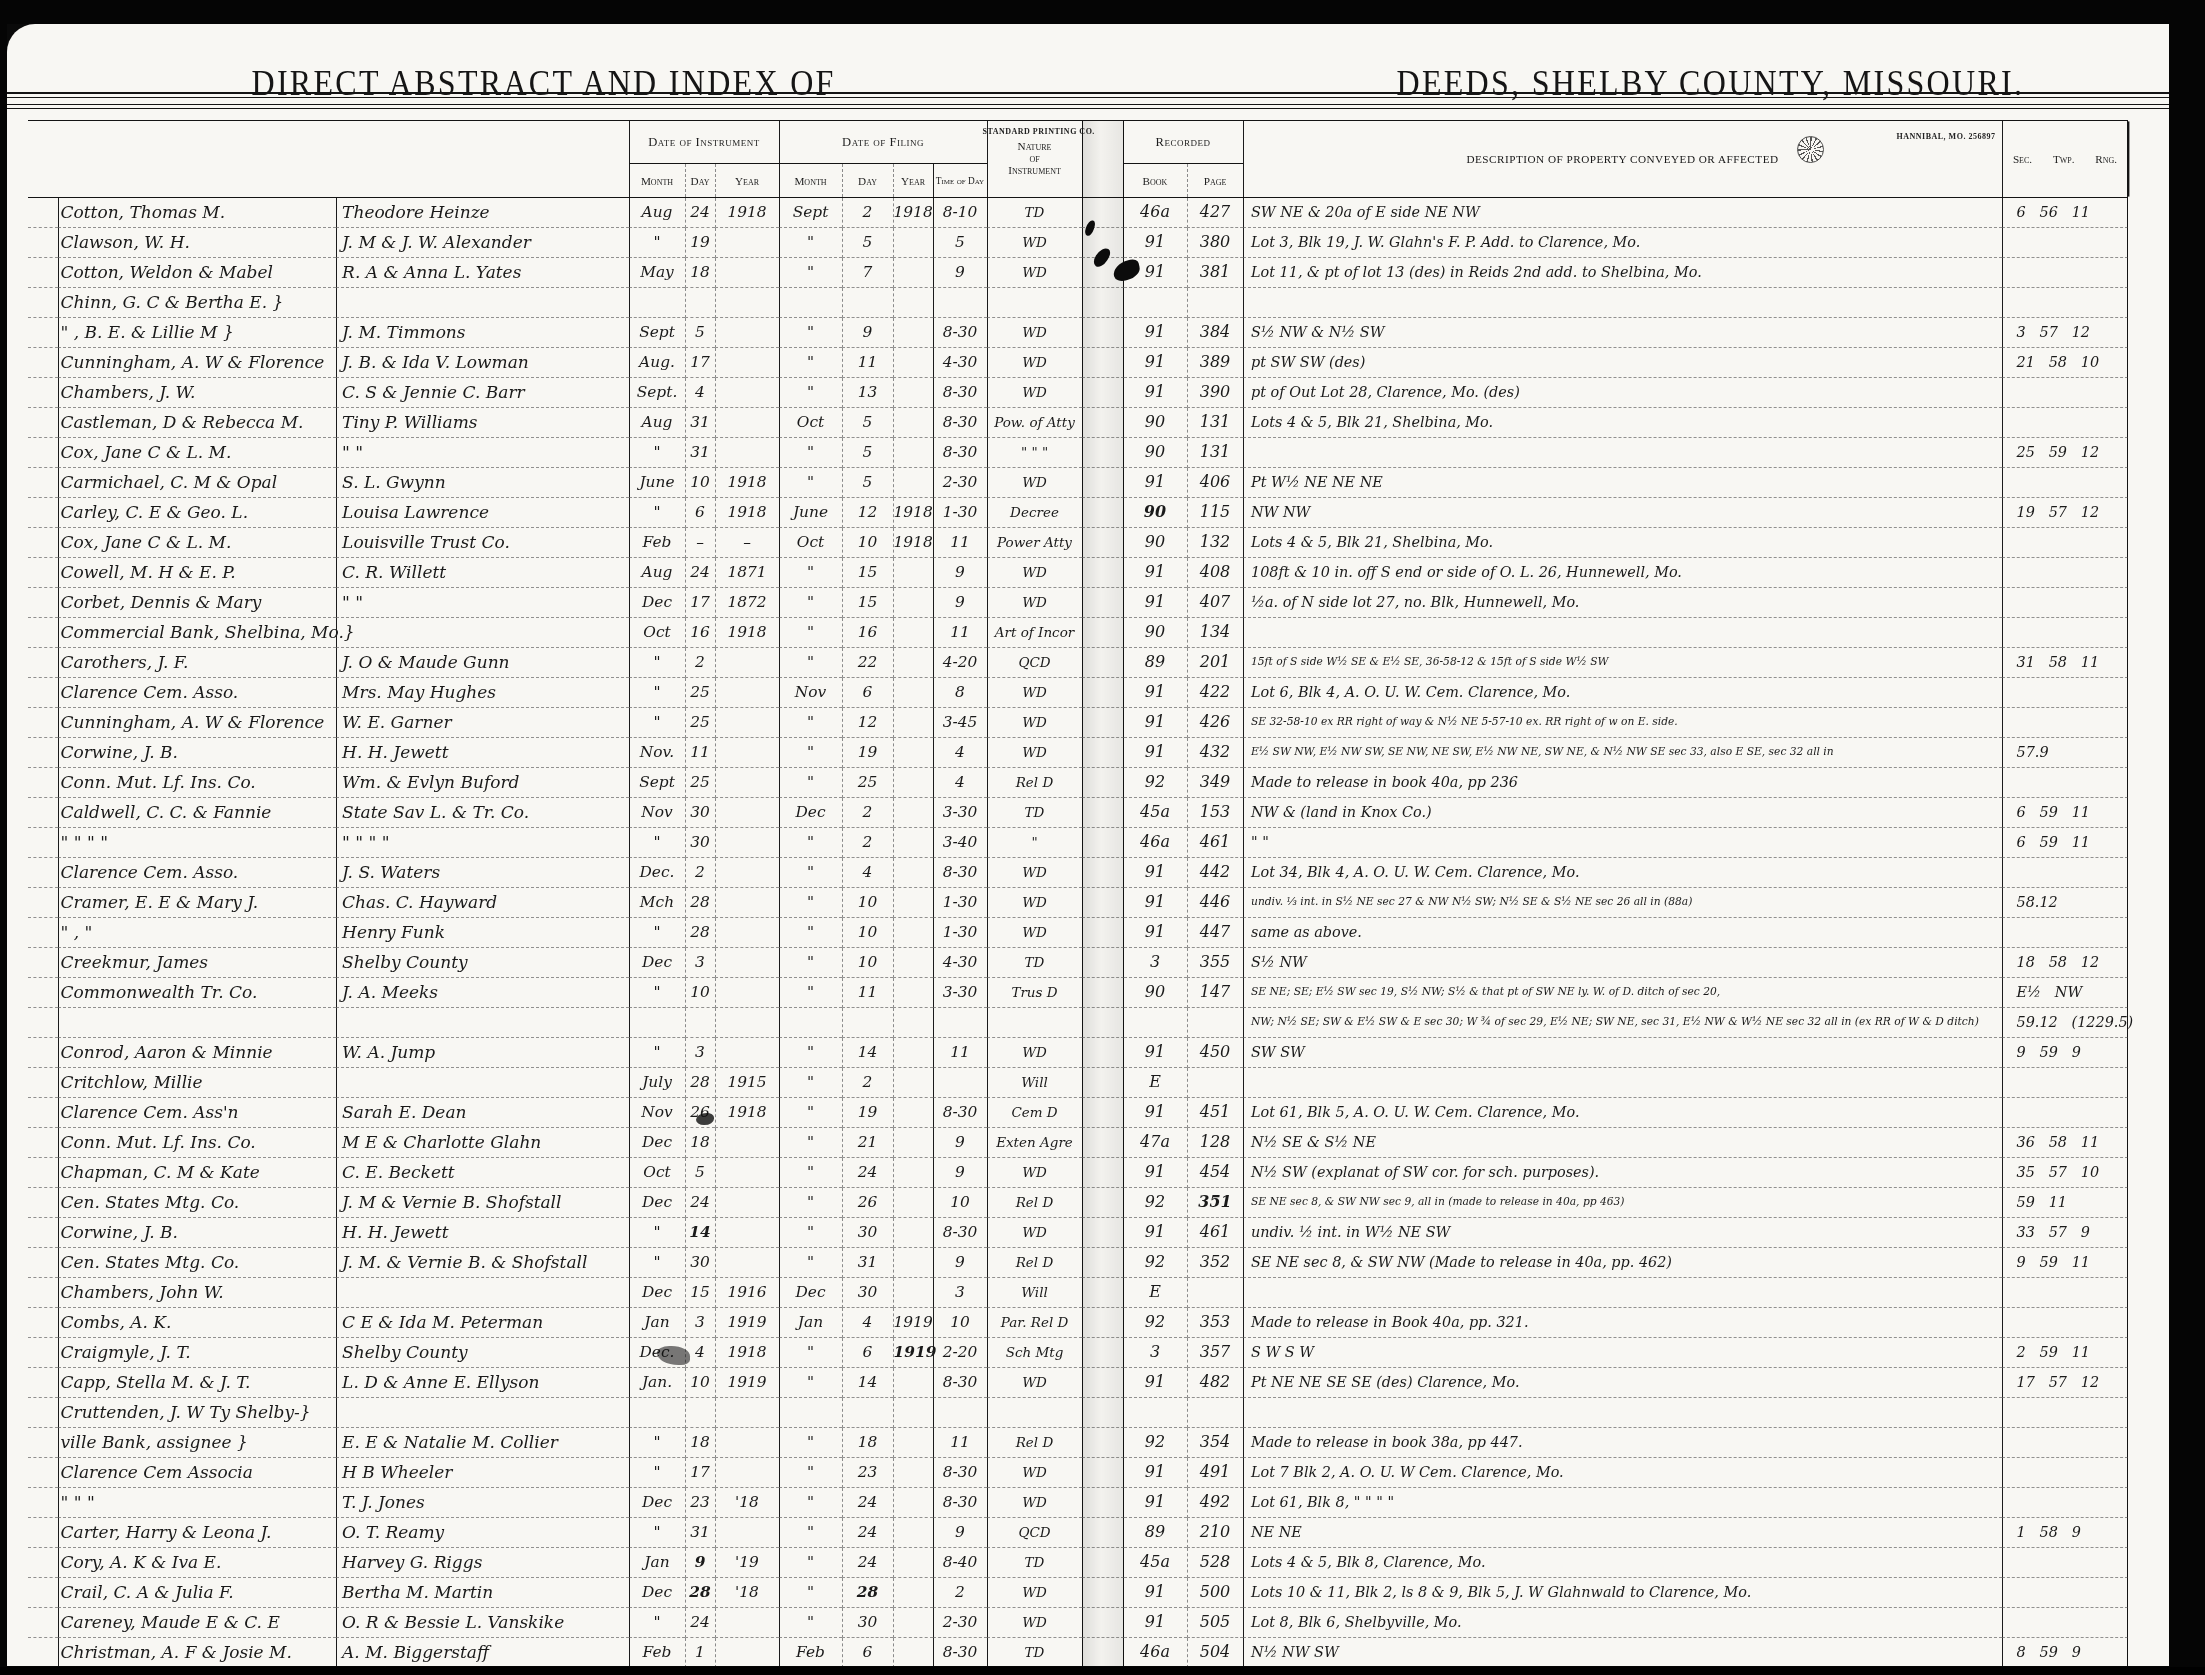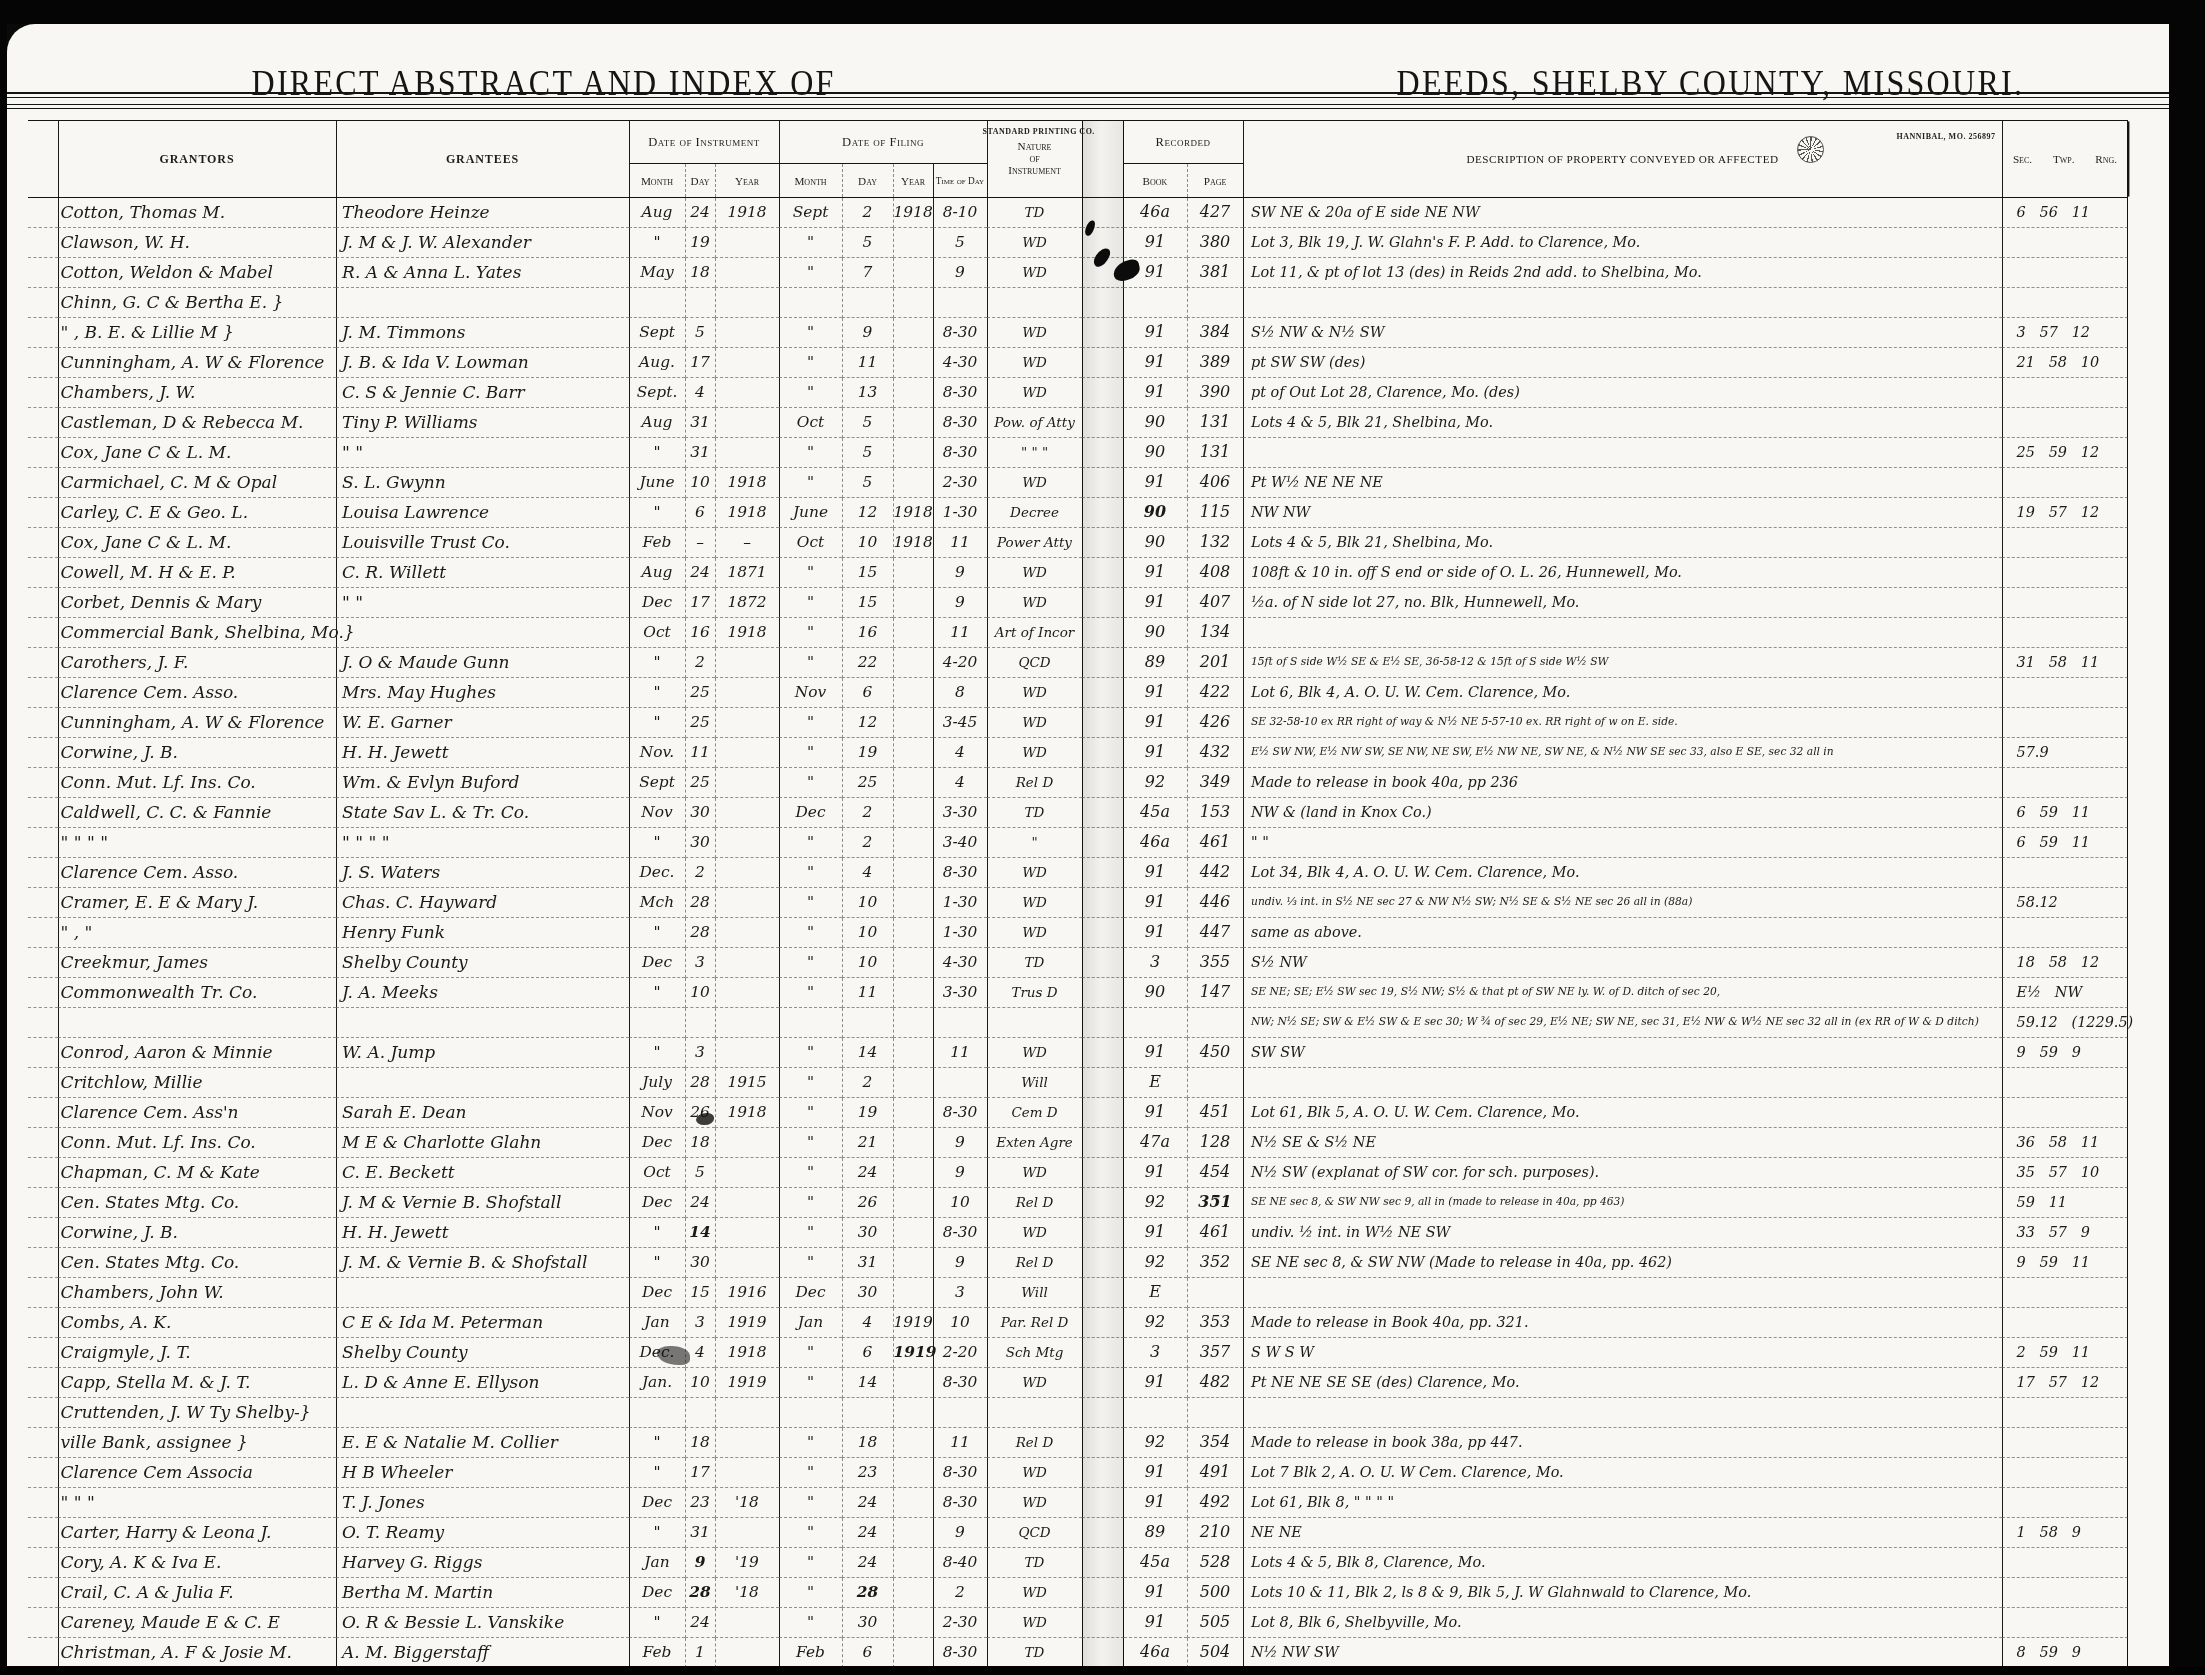--- a/index.html
+++ b/index.html
@@ -71,22 +71,20 @@
     <div class="seal"></div>
 
     <div class="rule" style="top:68px;height:1.9px;left:0;width:2162px;"></div>
     <div class="rule" style="top:73px;height:0.9px;left:0;width:2162px;"></div>
     <div class="rule" style="top:80px;height:1.4px;left:0;width:2162px;"></div>
     <div class="rule" style="top:84px;height:0.9px;left:0;width:2162px;"></div>
 
     <div class="table" style="top:96px;">
       <div class="grid thead tbl-right">
         <div style="grid-column:1;grid-row:1/3;"></div>
-        <div class="bl hcaps" style="grid-column:2;grid-row:1/3;">GRANTORS</div>
-        <div class="bl hcaps" style="grid-column:3;grid-row:1/3;">GRANTEES</div>
 
         <div class="bl group hlabel" style="grid-column:4/7;grid-row:1;">Date of Instrument</div>
         <div class="bl hsub" style="grid-column:4;grid-row:2;">Month</div>
         <div class="bld hsub" style="grid-column:5;grid-row:2;">Day</div>
         <div class="bld hsub" style="grid-column:6;grid-row:2;">Year</div>
 
         <div class="bl group hlabel" style="grid-column:7/11;grid-row:1;">Date of Filing</div>
         <div class="bl hsub" style="grid-column:7;grid-row:2;">Month</div>
         <div class="bld hsub" style="grid-column:8;grid-row:2;">Day</div>
         <div class="bld hsub" style="grid-column:9;grid-row:2;">Year</div>

